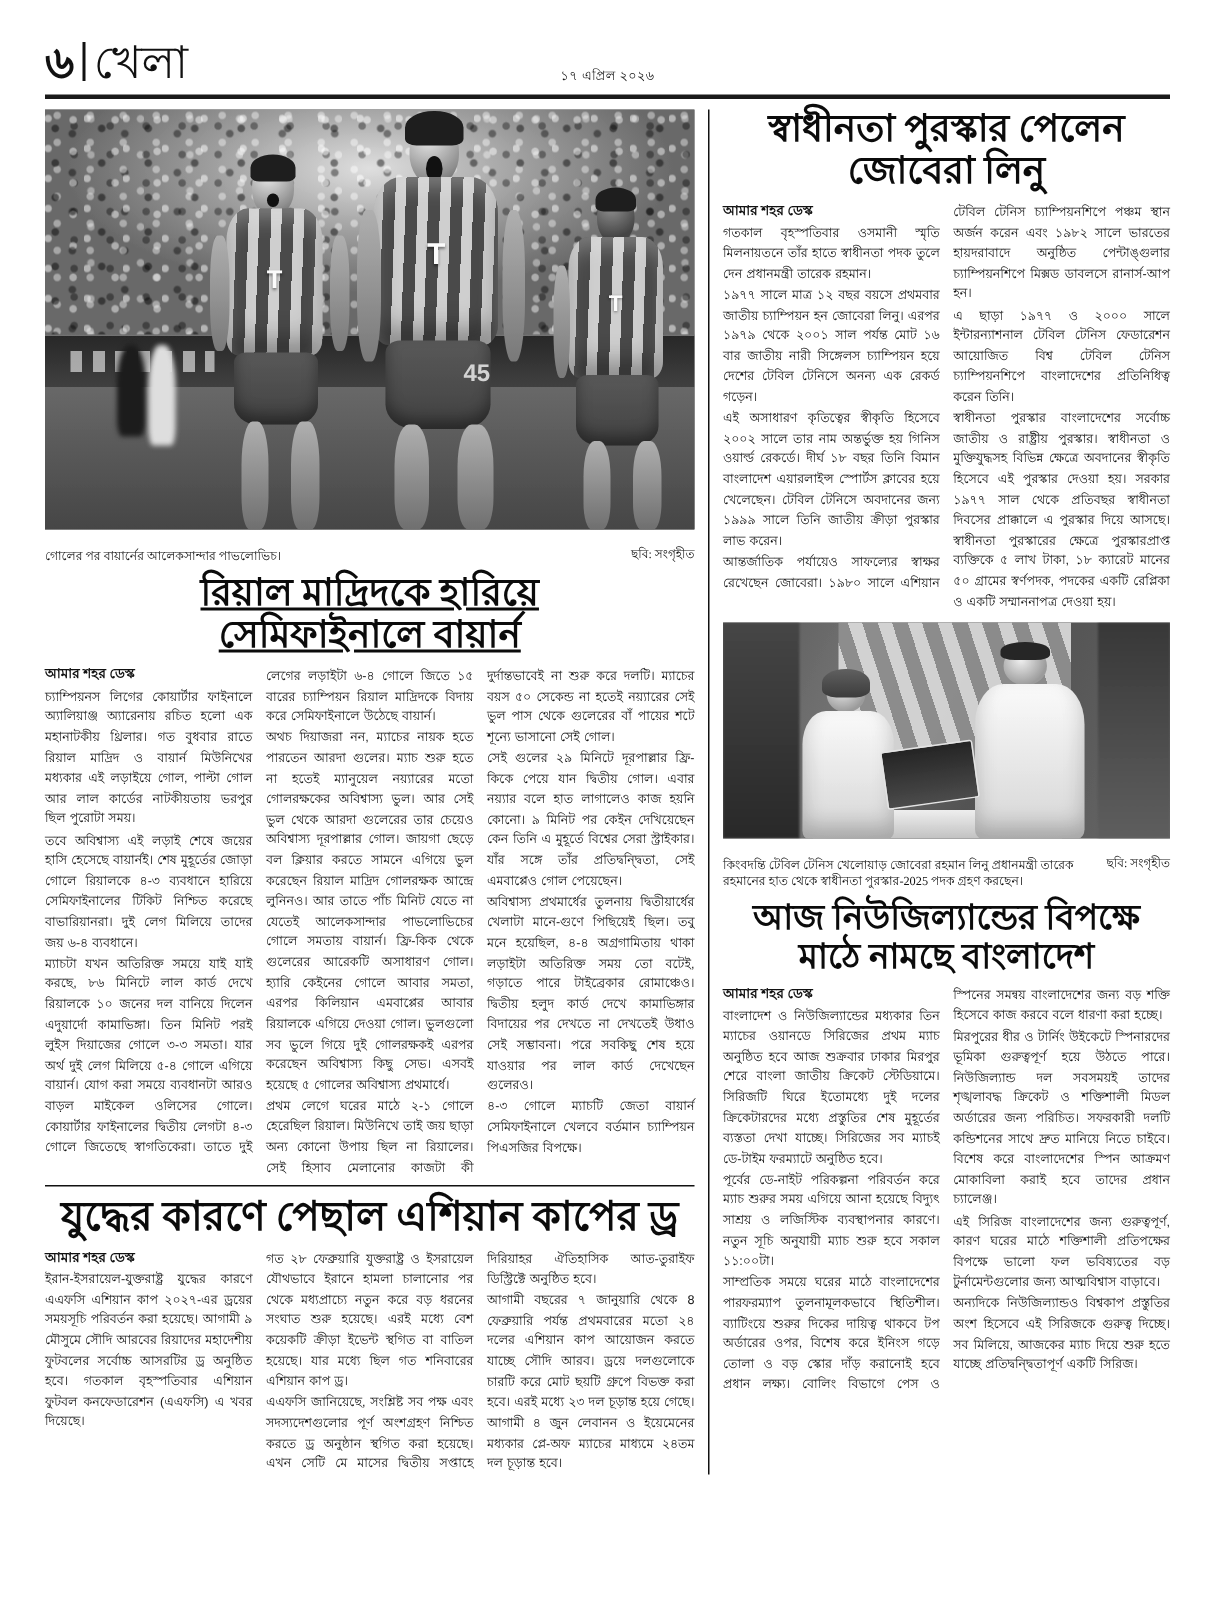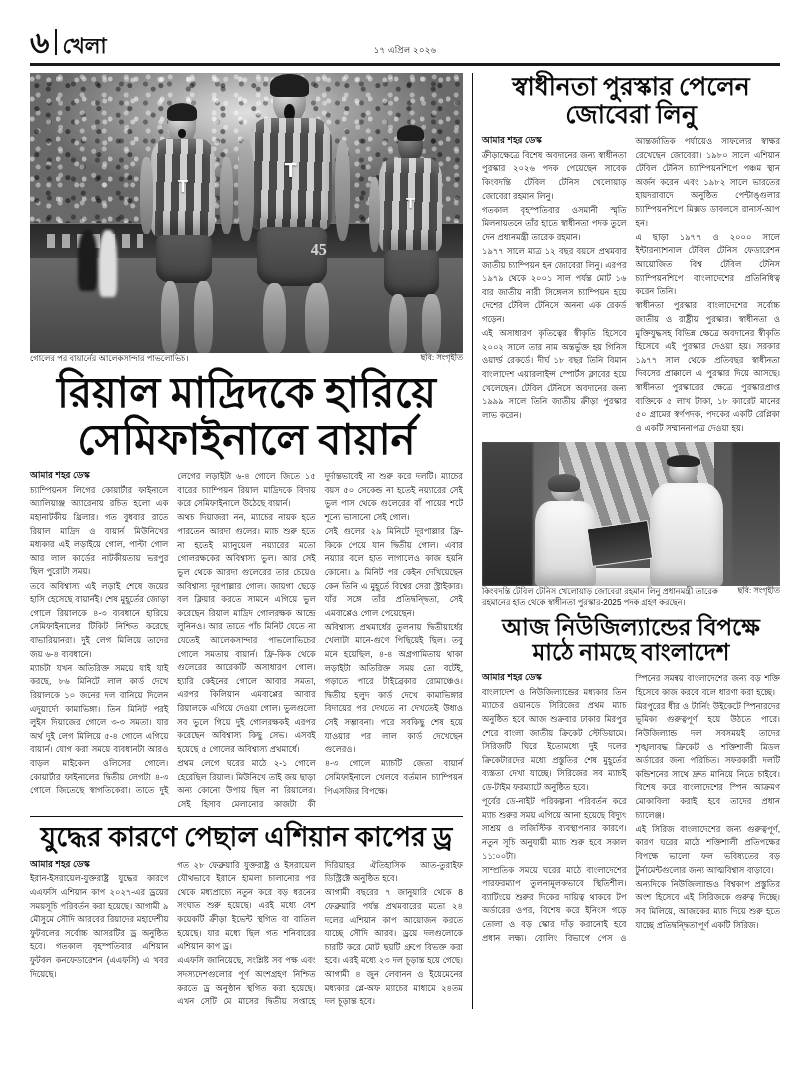--- a/index.html
+++ b/index.html
@@ -47,22 +47,22 @@
   }
   .folio-rule {
     display: inline-block;
     width: 2px;
     height: 26px;
     background: #111;
     position: relative;
     top: 2px;
   }
   .folio-section {
-    font-size: 21px;
-    font-weight: bold;
+    font-size: 30px;
+    font-weight: normal;
     line-height: 1;
     margin-top: 16px;
   }
   .nameplate {
     position: absolute;
     left: 0; right: 0;
     text-align: center;
     bottom: 0;
   }
   .nameplate-title {
@@ -118,41 +118,41 @@
     filter: grayscale(100%) contrast(1.08);
   }
   .photo-lead { height: 280px; }
   .photo-award { height: 144px; }
 
   .caption-row {
     display: flex;
     justify-content: flex-end;
     align-items: flex-start;
     gap: 8px;
-    font-family: Liberation Sans, sans-serif;
+    font-family: Liberation Serif, serif;
     font-size: 8.2px;
     line-height: 1.35;
-    padding-top: 0;
+    padding-top: 12px;
     padding-bottom: 2px;
   }
   .caption-text { flex: 1 1 auto; }
   .caption-credit { white-space: nowrap; font-size: 8px; }
   .caption-stack .caption-text { display: block; }
 
   
   .headline {
     font-family: "Liberation Serif", "DejaVu Serif", serif;
     font-weight: bold;
     text-align: center;
     line-height: 1.12;
     color: #0b0b0b;
     margin: 4px 0 6px 0;
     letter-spacing: 0px;
   }
-  .headline-xl { font-size: 42px; }
+  .headline-xl { font-size: 25px; text-decoration: underline; }
   .headline-lg { font-size: 25px; }
   .headline-md { font-size: 23px; }
   .headline-wide { font-size: 27px; }
 
   
   .byline {
     font-family: "Liberation Sans", "DejaVu Sans", sans-serif;
     font-weight: bold;
     font-size: 9px;
     margin-bottom: 2px;
@@ -272,21 +272,21 @@
     color: #f2f2f2;
     font-family: "Liberation Sans", "DejaVu Sans", sans-serif;
     font-weight: bold;
     text-align: center;
     line-height: 1;
     text-shadow: 0 1px 2px rgba(0,0,0,.45);
   }
   .pl-num {
     position: absolute;
     color: #fde047;
-    font-family: Liberation Serif, serif;
+    font-family: Liberation Sans, sans-serif;
     font-weight: bold;
     opacity: .9;
   }
   .ph-blur-figure {
     position: absolute;
     border-radius: 42% 42% 18% 18%;
     filter: blur(1.6px);
   }
 
   
@@ -454,21 +454,20 @@
 
     <div class="right-section">
 
       <h2 class="headline headline-lg" style="margin-top:0;">
         <span>স্বাধীনতা পুরস্কার পেলেন</span><br>
         <span>জোবেরা লিনু</span>
       </h2>
 
       <div class="body-copy cols-2">
         <div class="byline">আমার শহর ডেস্ক</div>
-        <p>ক্রীড়াক্ষেত্রে বিশেষ অবদানের জন্য স্বাধীনতা পুরস্কার ২০২৬ পদক পেয়েছেন সাবেক কিংবদন্তি টেবিল টেনিস খেলোয়াড় জোবেরা রহমান লিনু।</p>
         <p>গতকাল বৃহস্পতিবার ওসমানী স্মৃতি মিলনায়তনে তাঁর হাতে স্বাধীনতা পদক তুলে দেন প্রধানমন্ত্রী তারেক রহমান।</p>
         <p>১৯৭৭ সালে মাত্র ১২ বছর বয়সে প্রথমবার জাতীয় চ্যাম্পিয়ন হন জোবেরা লিনু। এরপর ১৯৭৯ থেকে ২০০১ সাল পর্যন্ত মোট ১৬ বার জাতীয় নারী সিঙ্গেলস চ্যাম্পিয়ন হয়ে দেশের টেবিল টেনিসে অনন্য এক রেকর্ড গড়েন।</p>
         <p>এই অসাধারণ কৃতিত্বের স্বীকৃতি হিসেবে ২০০২ সালে তার নাম অন্তর্ভুক্ত হয় গিনিস ওয়ার্ল্ড রেকর্ডে। দীর্ঘ ১৮ বছর তিনি বিমান বাংলাদেশ এয়ারলাইন্স স্পোর্টস ক্লাবের হয়ে খেলেছেন। টেবিল টেনিসে অবদানের জন্য ১৯৯৯ সালে তিনি জাতীয় ক্রীড়া পুরস্কার লাভ করেন।</p>
         <p>আন্তর্জাতিক পর্যায়েও সাফল্যের স্বাক্ষর রেখেছেন জোবেরা। ১৯৮০ সালে এশিয়ান টেবিল টেনিস চ্যাম্পিয়নশিপে পঞ্চম স্থান অর্জন করেন এবং ১৯৮২ সালে ভারতের হায়দরাবাদে অনুষ্ঠিত পেন্টাঙ্গুলার চ্যাম্পিয়নশিপে মিক্সড ডাবলসে রানার্স-আপ হন।</p>
         <p>এ ছাড়া ১৯৭৭ ও ২০০০ সালে ইন্টারন্যাশনাল টেবিল টেনিস ফেডারেশন আয়োজিত বিশ্ব টেবিল টেনিস চ্যাম্পিয়নশিপে বাংলাদেশের প্রতিনিধিত্ব করেন তিনি।</p>
         <p>স্বাধীনতা পুরস্কার বাংলাদেশের সর্বোচ্চ জাতীয় ও রাষ্ট্রীয় পুরস্কার। স্বাধীনতা ও মুক্তিযুদ্ধসহ বিভিন্ন ক্ষেত্রে অবদানের স্বীকৃতি হিসেবে এই পুরস্কার দেওয়া হয়। সরকার ১৯৭৭ সাল থেকে প্রতিবছর স্বাধীনতা দিবসের প্রাক্কালে এ পুরস্কার দিয়ে আসছে। স্বাধীনতা পুরস্কারের ক্ষেত্রে পুরস্কারপ্রাপ্ত ব্যক্তিকে ৫ লাখ টাকা, ১৮ ক্যারেট মানের ৫০ গ্রামের স্বর্ণপদক, পদকের একটি রেপ্লিকা ও একটি সম্মাননাপত্র দেওয়া হয়।</p>
       </div>
 
       <div class="section-gap"></div>
 

